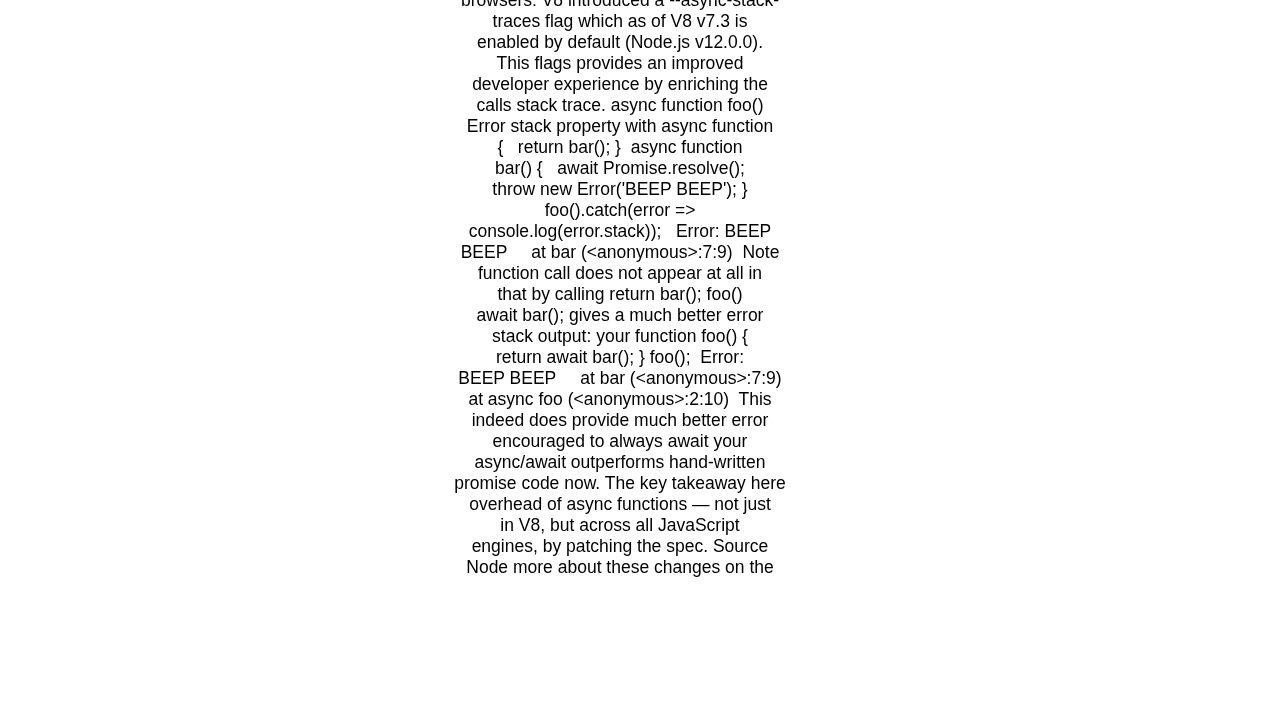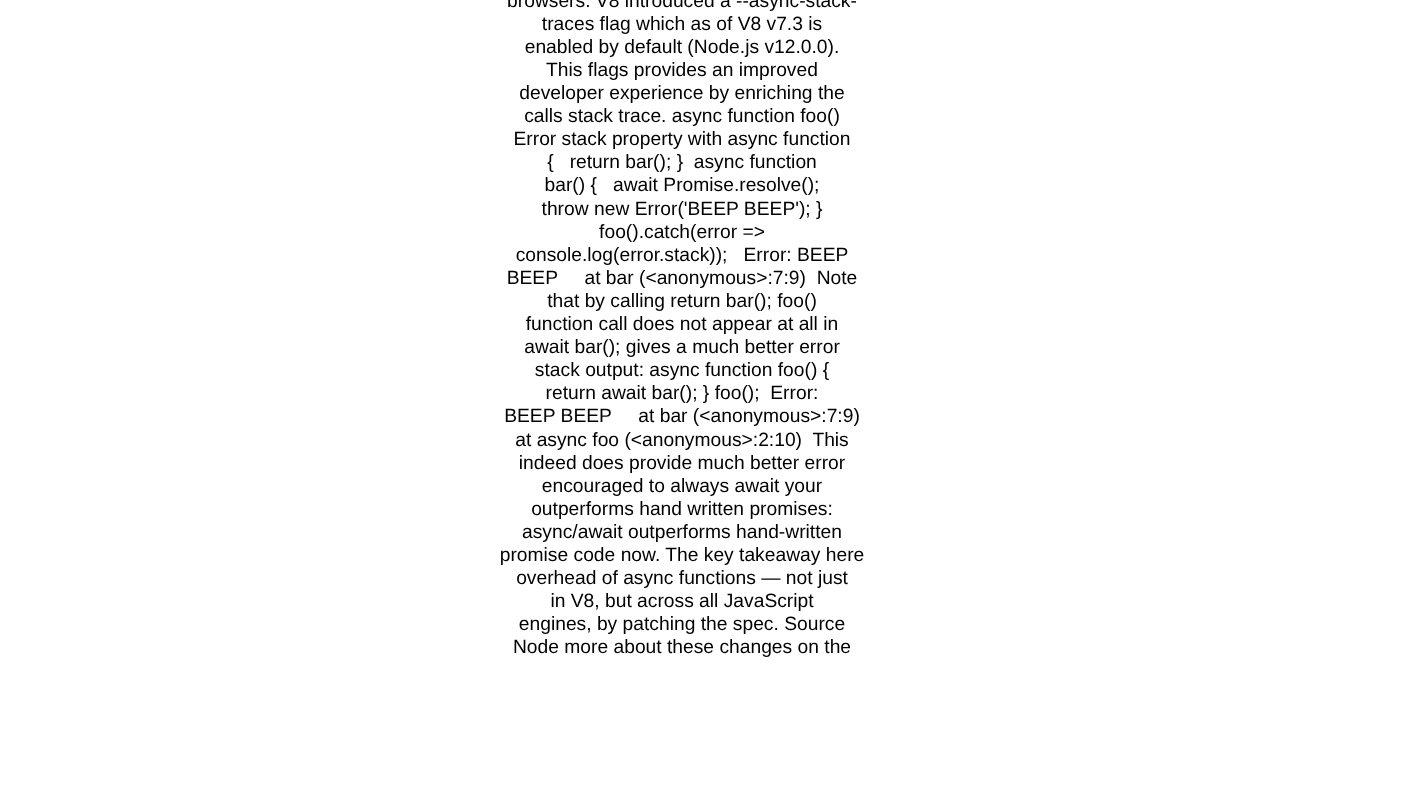--- a/index.html
+++ b/index.html
@@ -48,30 +48,29 @@
       <div class="line">This flags provides an improved</div>
       <div class="line">developer experience by enriching the</div>
       <div class="line">calls stack trace. async function foo()</div>
       <div class="line">Error stack property with async function</div>
       <div class="line">{   return bar(); }  async function</div>
       <div class="line">bar() {   await Promise.resolve();</div>
       <div class="line">throw new Error('BEEP BEEP'); }</div>
       <div class="line">foo().catch(error =&gt;</div>
       <div class="line">console.log(error.stack));   Error: BEEP</div>
       <div class="line">BEEP     at bar (&lt;anonymous&gt;:7:9)  Note</div>
+      <div class="line">function call does not appear at all in</div>
       <div class="line">that by calling return bar(); foo()</div>
-      <div class="line">function call does not appear at all in</div>
       <div class="line">await bar(); gives a much better error</div>
-      <div class="line">stack output: async function foo() {</div>
+      <div class="line">stack output: your function foo() {</div>
       <div class="line">return await bar(); } foo();  Error:</div>
       <div class="line">BEEP BEEP     at bar (&lt;anonymous&gt;:7:9)</div>
       <div class="line">at async foo (&lt;anonymous&gt;:2:10)  This</div>
       <div class="line">indeed does provide much better error</div>
       <div class="line">encouraged to always await your</div>
-      <div class="line">outperforms hand written promises:</div>
       <div class="line">async/await outperforms hand-written</div>
       <div class="line">promise code now. The key takeaway here</div>
       <div class="line">overhead of async functions — not just</div>
       <div class="line">in V8, but across all JavaScript</div>
       <div class="line">engines, by patching the spec. Source</div>
       <div class="line">Node more about these changes on the</div>
     </div>
 </div>
 
 </body></html>

